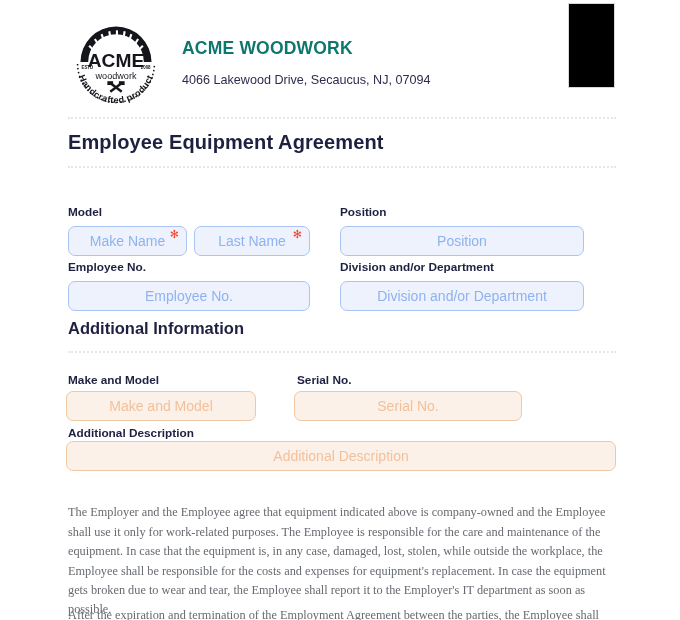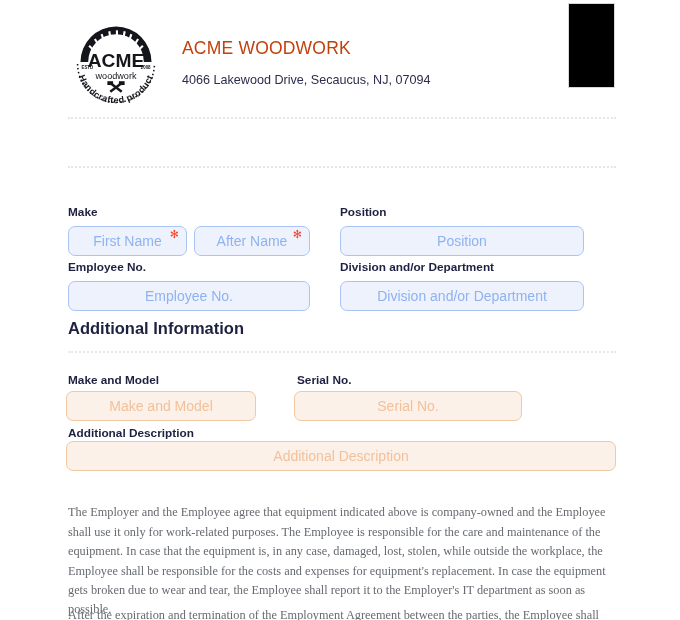--- a/index.html
+++ b/index.html
@@ -32,22 +32,22 @@
     text-align: center;
   }
   .company-block {
     margin-left: 18px;
     display: flex;
     flex-direction: column;
     justify-content: center;
   }
   .company-name {
     font-size: 17.5px;
-    font-weight: normal;
-    color: #c2410c;
+    font-weight: bold;
+    color: #0f766e;
     letter-spacing: .2px;
     margin-bottom: 14px;
   }
   .company-address {
     font-size: 12.6px;
     color: #2b2d4a;
     font-weight: normal;
   }
   .photo-box {
     position: absolute;
@@ -215,31 +215,32 @@
       <div class="company-address">4066 Lakewood Drive, Secaucus, NJ, 07094</div>
     </div>
   </div>
 
   <div class="photo-box"></div>
 
   <div class="divider" id="div-1"></div>
   <div class="divider" id="div-2"></div>
   <div class="divider" id="div-3"></div>
 
+  <div class="doc-title">Employee Equipment Agreement</div>
   <div class="section-title">Additional Information</div>
 
-  <div class="fld-label" id="l-name">Make</div>
+  <div class="fld-label" id="l-name">Model</div>
 
   <div class="fld blue" id="f-first">
-    <span class="ph">First Name</span>
+    <span class="ph">Make Name</span>
     <span class="req-star">✻</span>
   </div>
 
   <div class="fld blue" id="f-last">
-    <span class="ph">After Name</span>
+    <span class="ph">Last Name</span>
     <span class="req-star">✻</span>
   </div>
 
   <div class="fld-label" id="l-empno">Employee No.</div>
   <div class="fld blue" id="f-empno">
     <span class="ph">Employee No.</span>
   </div>
 
   <div class="fld-label" id="l-pos">Position</div>
   <div class="fld blue" id="f-pos">

